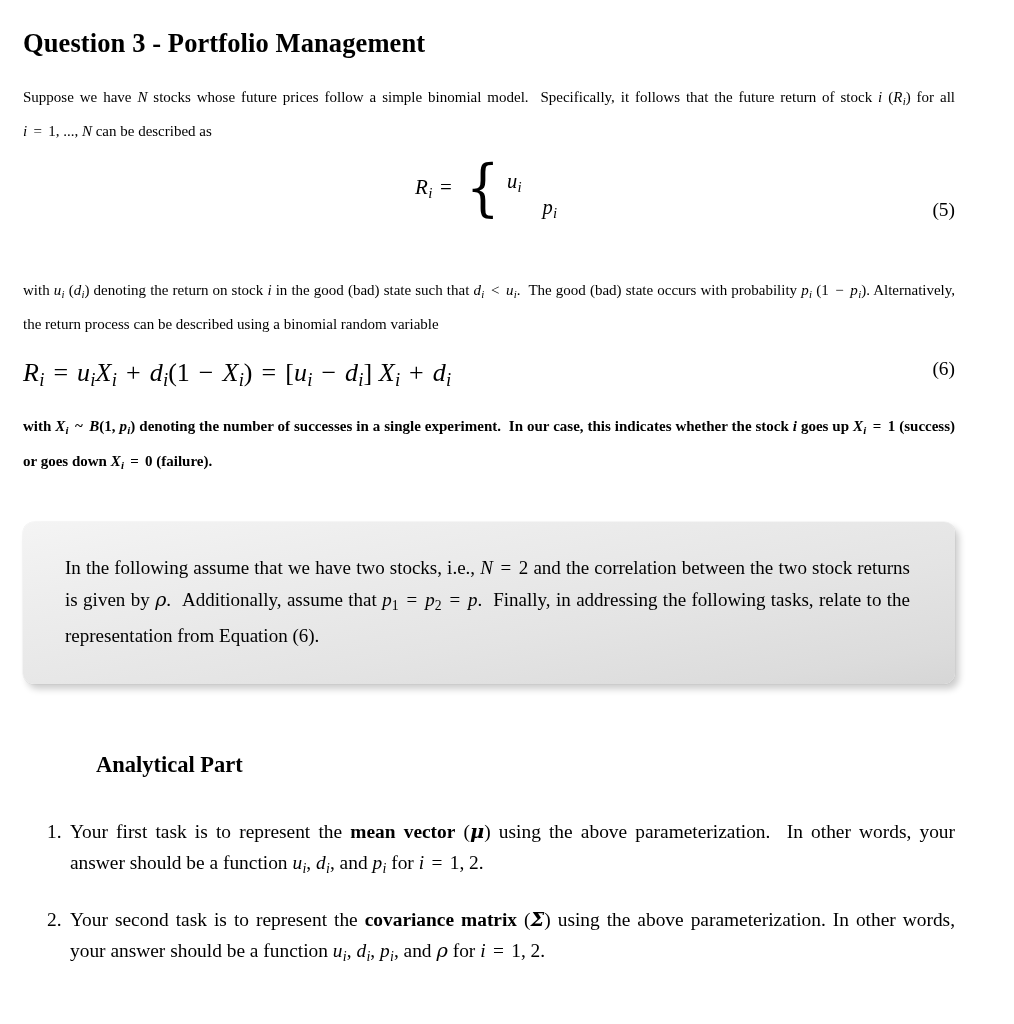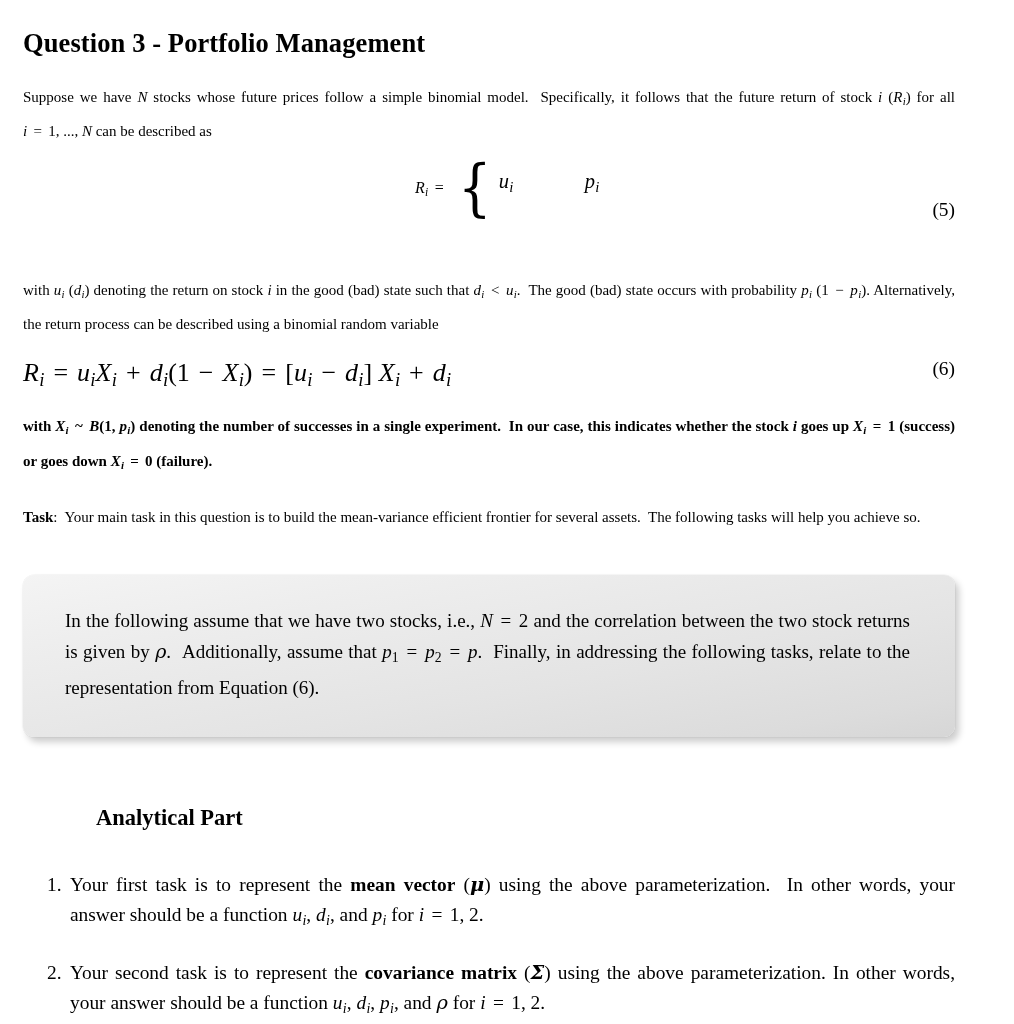--- a/index.html
+++ b/index.html
@@ -80,43 +80,44 @@
   }
   .cases-box {
     position: absolute;
     left: 392px;
     top: 16px;
     display: flex;
     align-items: center;
     font-size: 20.5px;
   }
   .cases-lhs {
-    font-size: 16px;
+    font-size: 21px;
     padding-right: 9px;
     white-space: nowrap;
   }
   .brace {
     font-size: 62px;
     line-height: 0.82;
     font-family: "DejaVu Serif", "Liberation Serif", serif;
     transform: scaleX(0.85);
     display: inline-block;
     margin-right: 4px;
     font-weight: 400;
   }
   .cases-rows {
     display: flex;
     flex-direction: column;
     justify-content: center;
   }
   .cases-row {
     display: flex;
     height: 36px;
-    align-items: flex-start;
+    align-items: center;
     font-size: 20.5px;
+    flex-direction: column;
   }
   .case-val { width: 86px; }
   .case-prob { white-space: nowrap; }
 
   .eq-line {
     font-size: 26px;
     padding-top: 18px;
   }
   .eq-line .inner-eq { white-space: nowrap; }
   .eq-number {
@@ -206,21 +207,20 @@
 
     <p class="body para-2">with <span class="m">u<span class="sub">i</span></span> (<span class="m">d<span class="sub">i</span></span>) denoting the return on stock <span class="m">i</span> in the good (bad) state such that <span class="nb"><span class="m">d<span class="sub">i</span></span> <span class="op">&lt;</span> <span class="m">u<span class="sub">i</span></span>.</span>&nbsp; The good (bad) state occurs with probability <span class="m">p<span class="sub">i</span></span> <span class="nb">(1 <span class="op">−</span> <span class="m">p<span class="sub">i</span></span>)</span>. Alternatively, the return process can be described using a binomial random variable</p>
 
     <div class="eqwrap">
       <div class="eq-line"><span class="inner-eq"><span class="m">R<span class="sub">i</span></span> <span class="op">=</span> <span class="m">u<span class="sub">i</span>X<span class="sub">i</span></span> <span class="op">+</span> <span class="m">d<span class="sub">i</span></span>(1 <span class="op">−</span> <span class="m">X<span class="sub">i</span></span>) <span class="op">=</span> [<span class="m">u<span class="sub">i</span></span> <span class="op">−</span> <span class="m">d<span class="sub">i</span></span>] <span class="m">X<span class="sub">i</span></span> <span class="op">+</span> <span class="m">d<span class="sub">i</span></span></span></div>
       <span class="eq-number eqnum-6">(6)</span>
     </div>
 
     <p class="body para-3">with <span class="m">X<span class="sub">i</span></span> <span class="op">~</span> <span class="m">B</span>(1<span class="mr">,</span> <span class="m">p<span class="sub">i</span></span>) denoting the number of successes in a single experiment.&nbsp; In our case, this indicates whether the stock <span class="m">i</span> goes up <span class="nb"><span class="m">X<span class="sub">i</span></span> <span class="op">=</span> 1</span> (success) or goes down <span class="nb"><span class="m">X<span class="sub">i</span></span> <span class="op">=</span> 0</span> (failure).</p>
 
-    <p class="body para-4"><b class="strong">Task</b>:&nbsp; Your main task in this question is to build the mean-variance efficient frontier for several assets.&nbsp; The following tasks will help you achieve so.</p>
 
     <div class="callout-zone">
       <div class="callout">
         <p>In the following assume that we have two stocks, i.e., <span class="nb"><span class="m">N</span> <span class="op">=</span> 2</span> and the correlation between the two stock returns is given by <span class="greek">ρ</span>.&nbsp; Additionally, assume that <span class="nb"><span class="m">p<span class="subn">1</span></span> <span class="op">=</span> <span class="m">p<span class="subn">2</span></span> <span class="op">=</span> <span class="m">p</span>.</span>&nbsp; Finally, in addressing the following tasks, relate to the representation from Equation (6).</p>
       </div>
     </div>
 
     <h2 class="section-head">Analytical Part</h2>
 
     <ol class="tasks">

